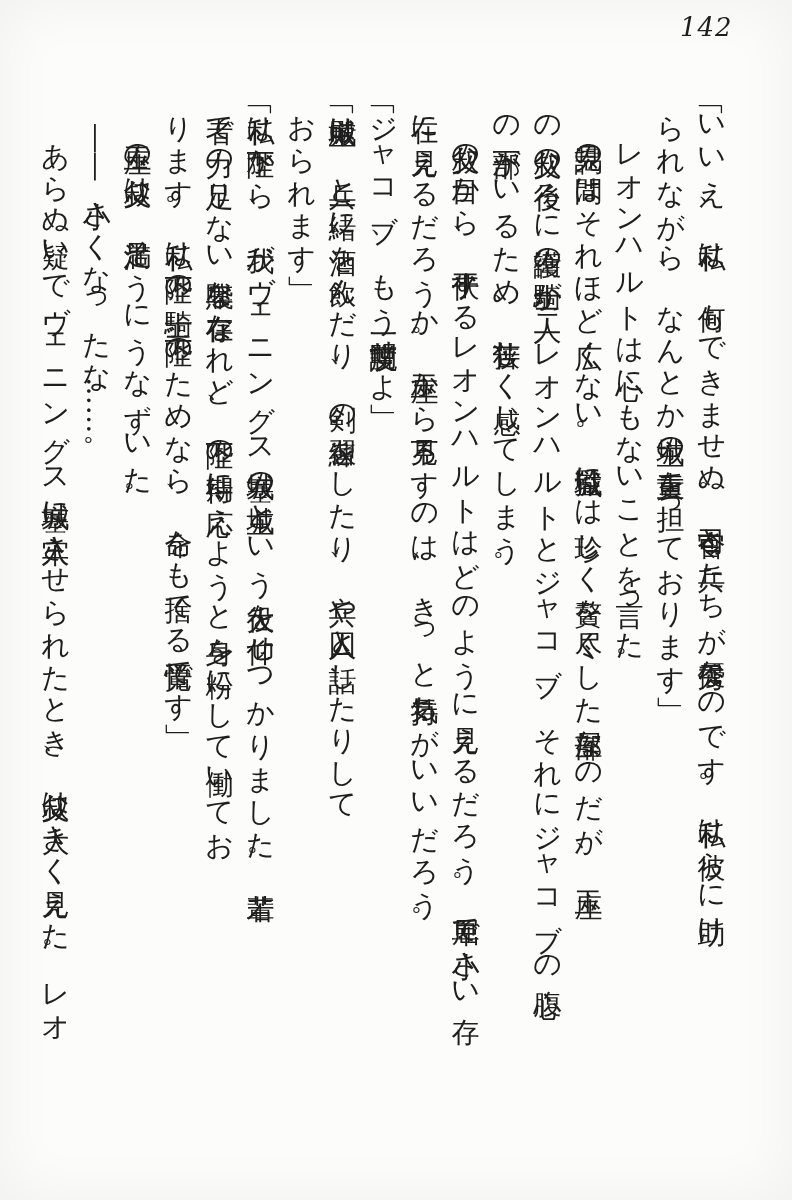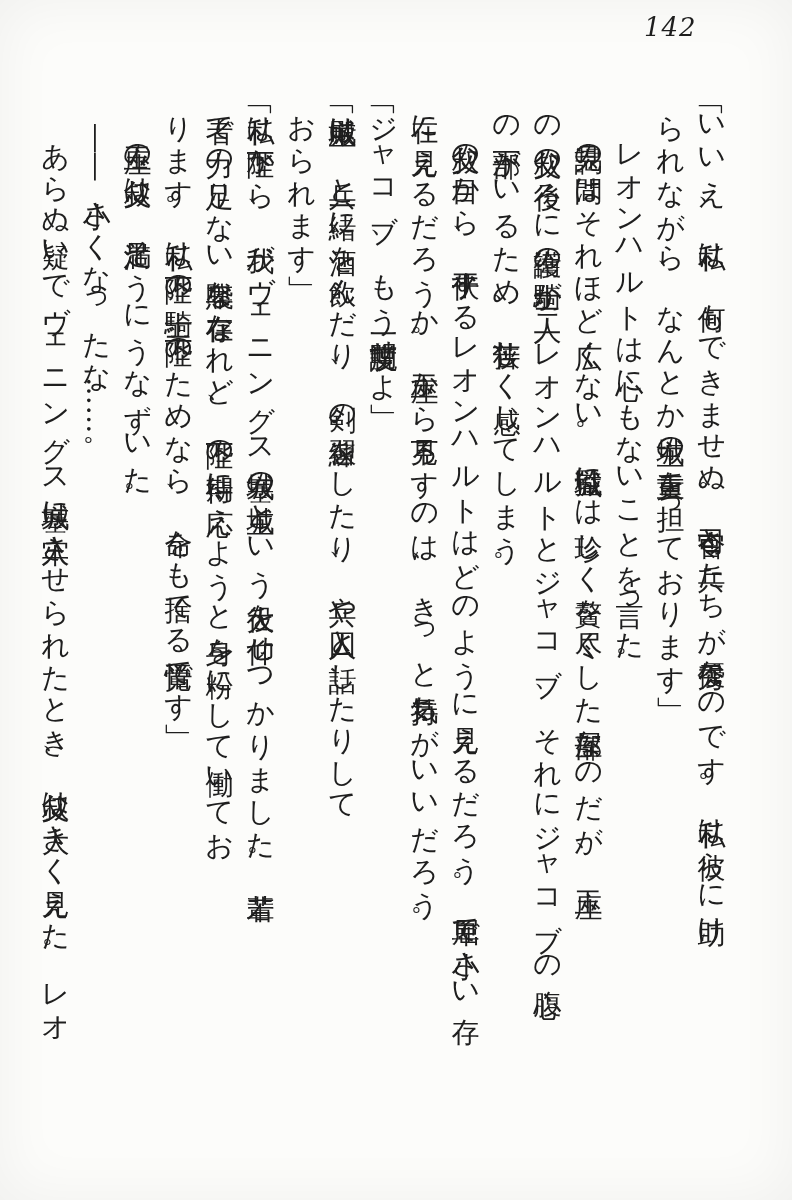--- a/index.html
+++ b/index.html
@@ -17,21 +17,21 @@
     width: 792px;
     height: 1200px;
     background: #fcfcfa;
     box-shadow: inset 0 0 60px rgba(0,0,0,0.05);
     color: #1e1e1e;
     font-family: "DejaVu Serif", "Liberation Serif", serif;
   }
   .page-number {
     position: absolute;
     top: 12px;
-    left: 644px;
+    left: 680px;
     font-size: 26px;
     font-style: italic;
     letter-spacing: 1px;
     color: #1e1e1e;
   }
   .text-block {
     position: absolute;
     top: 96px;
     right: 60px;
     height: 1070px;

